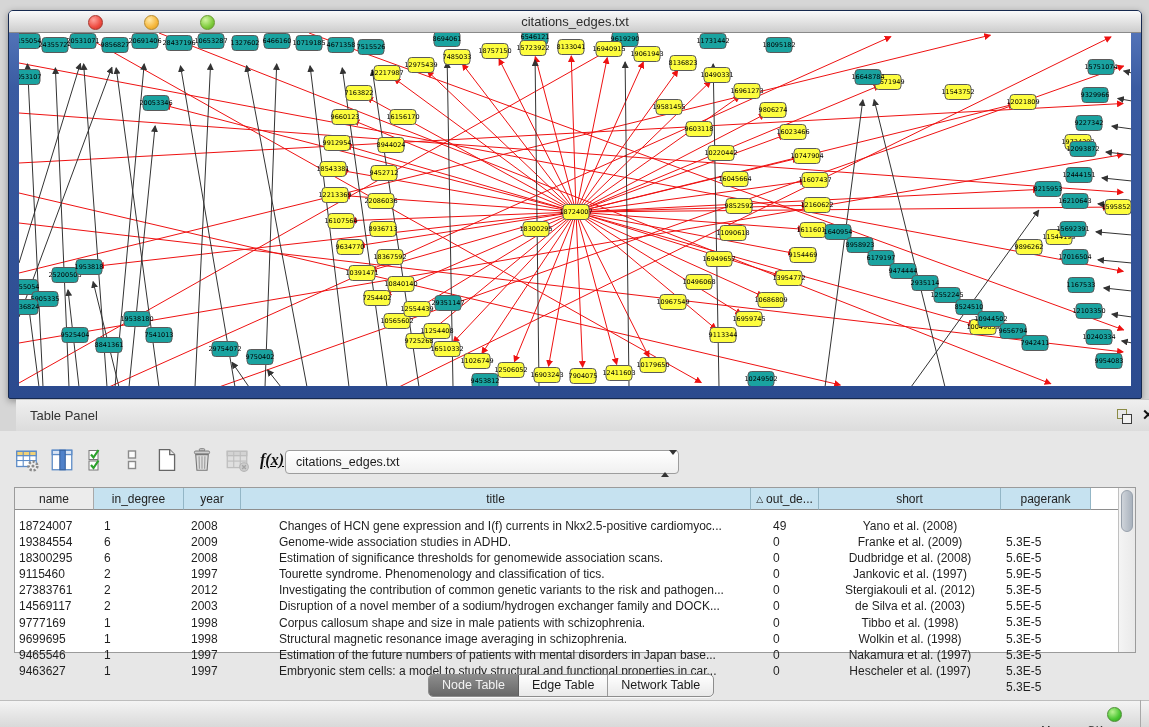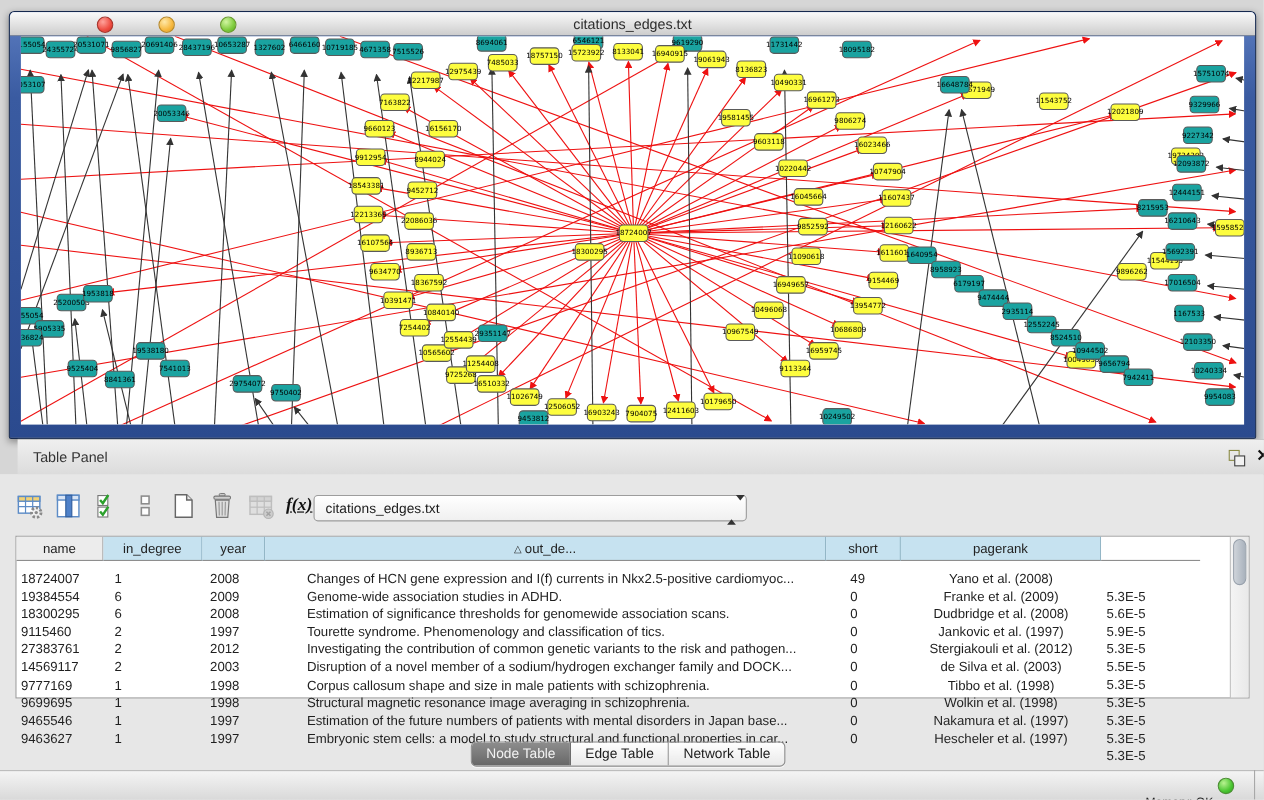--- a/index.html
+++ b/index.html
@@ -39,21 +39,21 @@
   .tbtn.dis{opacity:.55;}
   .fx{font-family:"Liberation Serif",serif;font-style:italic;font-weight:700;font-size:16px;color:#111;}
 
   .combo{position:absolute;left:285px;top:450px;width:392px;height:22px;background:linear-gradient(#fff,#f0f0f0);
     border:1px solid #9d9d9d;border-radius:4px;box-shadow:inset 0 1px 0 #fff;}
   .combo-label{position:absolute;left:10px;top:0;font-size:12.5px;line-height:22px;color:#1c1c1c;}
   .combo-arr{position:absolute;right:9px;top:4px;width:8px;height:14px;}
   .combo-arr .up{width:0;height:0;border-left:4px solid transparent;border-right:4px solid transparent;border-bottom:5px solid #333;margin-bottom:3px;}
   .combo-arr .dn{width:0;height:0;border-left:4px solid transparent;border-right:4px solid transparent;border-top:5px solid #333;}
 
-  .tbl{position:absolute;left:14px;top:487px;width:1122px;height:148px;background:#fff;
+  .tbl{position:absolute;left:14px;top:487px;width:1122px;height:166px;background:#fff;
        border:1px solid #9b9b9b;box-sizing:border-box;display:flex;}
   .tbl-main{width:1104px;}
   .thead,.tr{display:grid;grid-template-columns:79px 90px 57px 510px 68px 182px 90px 1fr;}
   .th{height:21px;background:#c6e2f0;border-right:1px solid #93b6c6;border-bottom:1px solid #8e8e8e;
       font-size:12px;color:#222;display:flex;align-items:center;justify-content:center;overflow:hidden;white-space:nowrap;}
   .th.th-name{background:#ececec;border-right:1px solid #a9a9a9;}
   .th.th-filler{background:#fff;border-right:none;}
   .th .sortmark{font-size:9px;margin-right:3px;color:#222;}
   .tr{height:16.1px;align-items:center;}
   .td{font-size:12px;color:#1f1f1f;overflow:hidden;white-space:nowrap;}
@@ -805,20 +805,23 @@
           <div class="th th-name">
             <span>name</span>
           </div>
           <div class="th">
             <span>in_degree</span>
           </div>
           <div class="th">
             <span>year</span>
           </div>
           <div class="th">
+            <span>title</span>
+          </div>
+          <div class="th">
             <span class="sortmark">△</span>
             <span>out_de...</span>
           </div>
           <div class="th">
             <span>short</span>
           </div>
           <div class="th">
             <span>pagerank</span>
           </div>
           <div class="th th-filler"></div>

